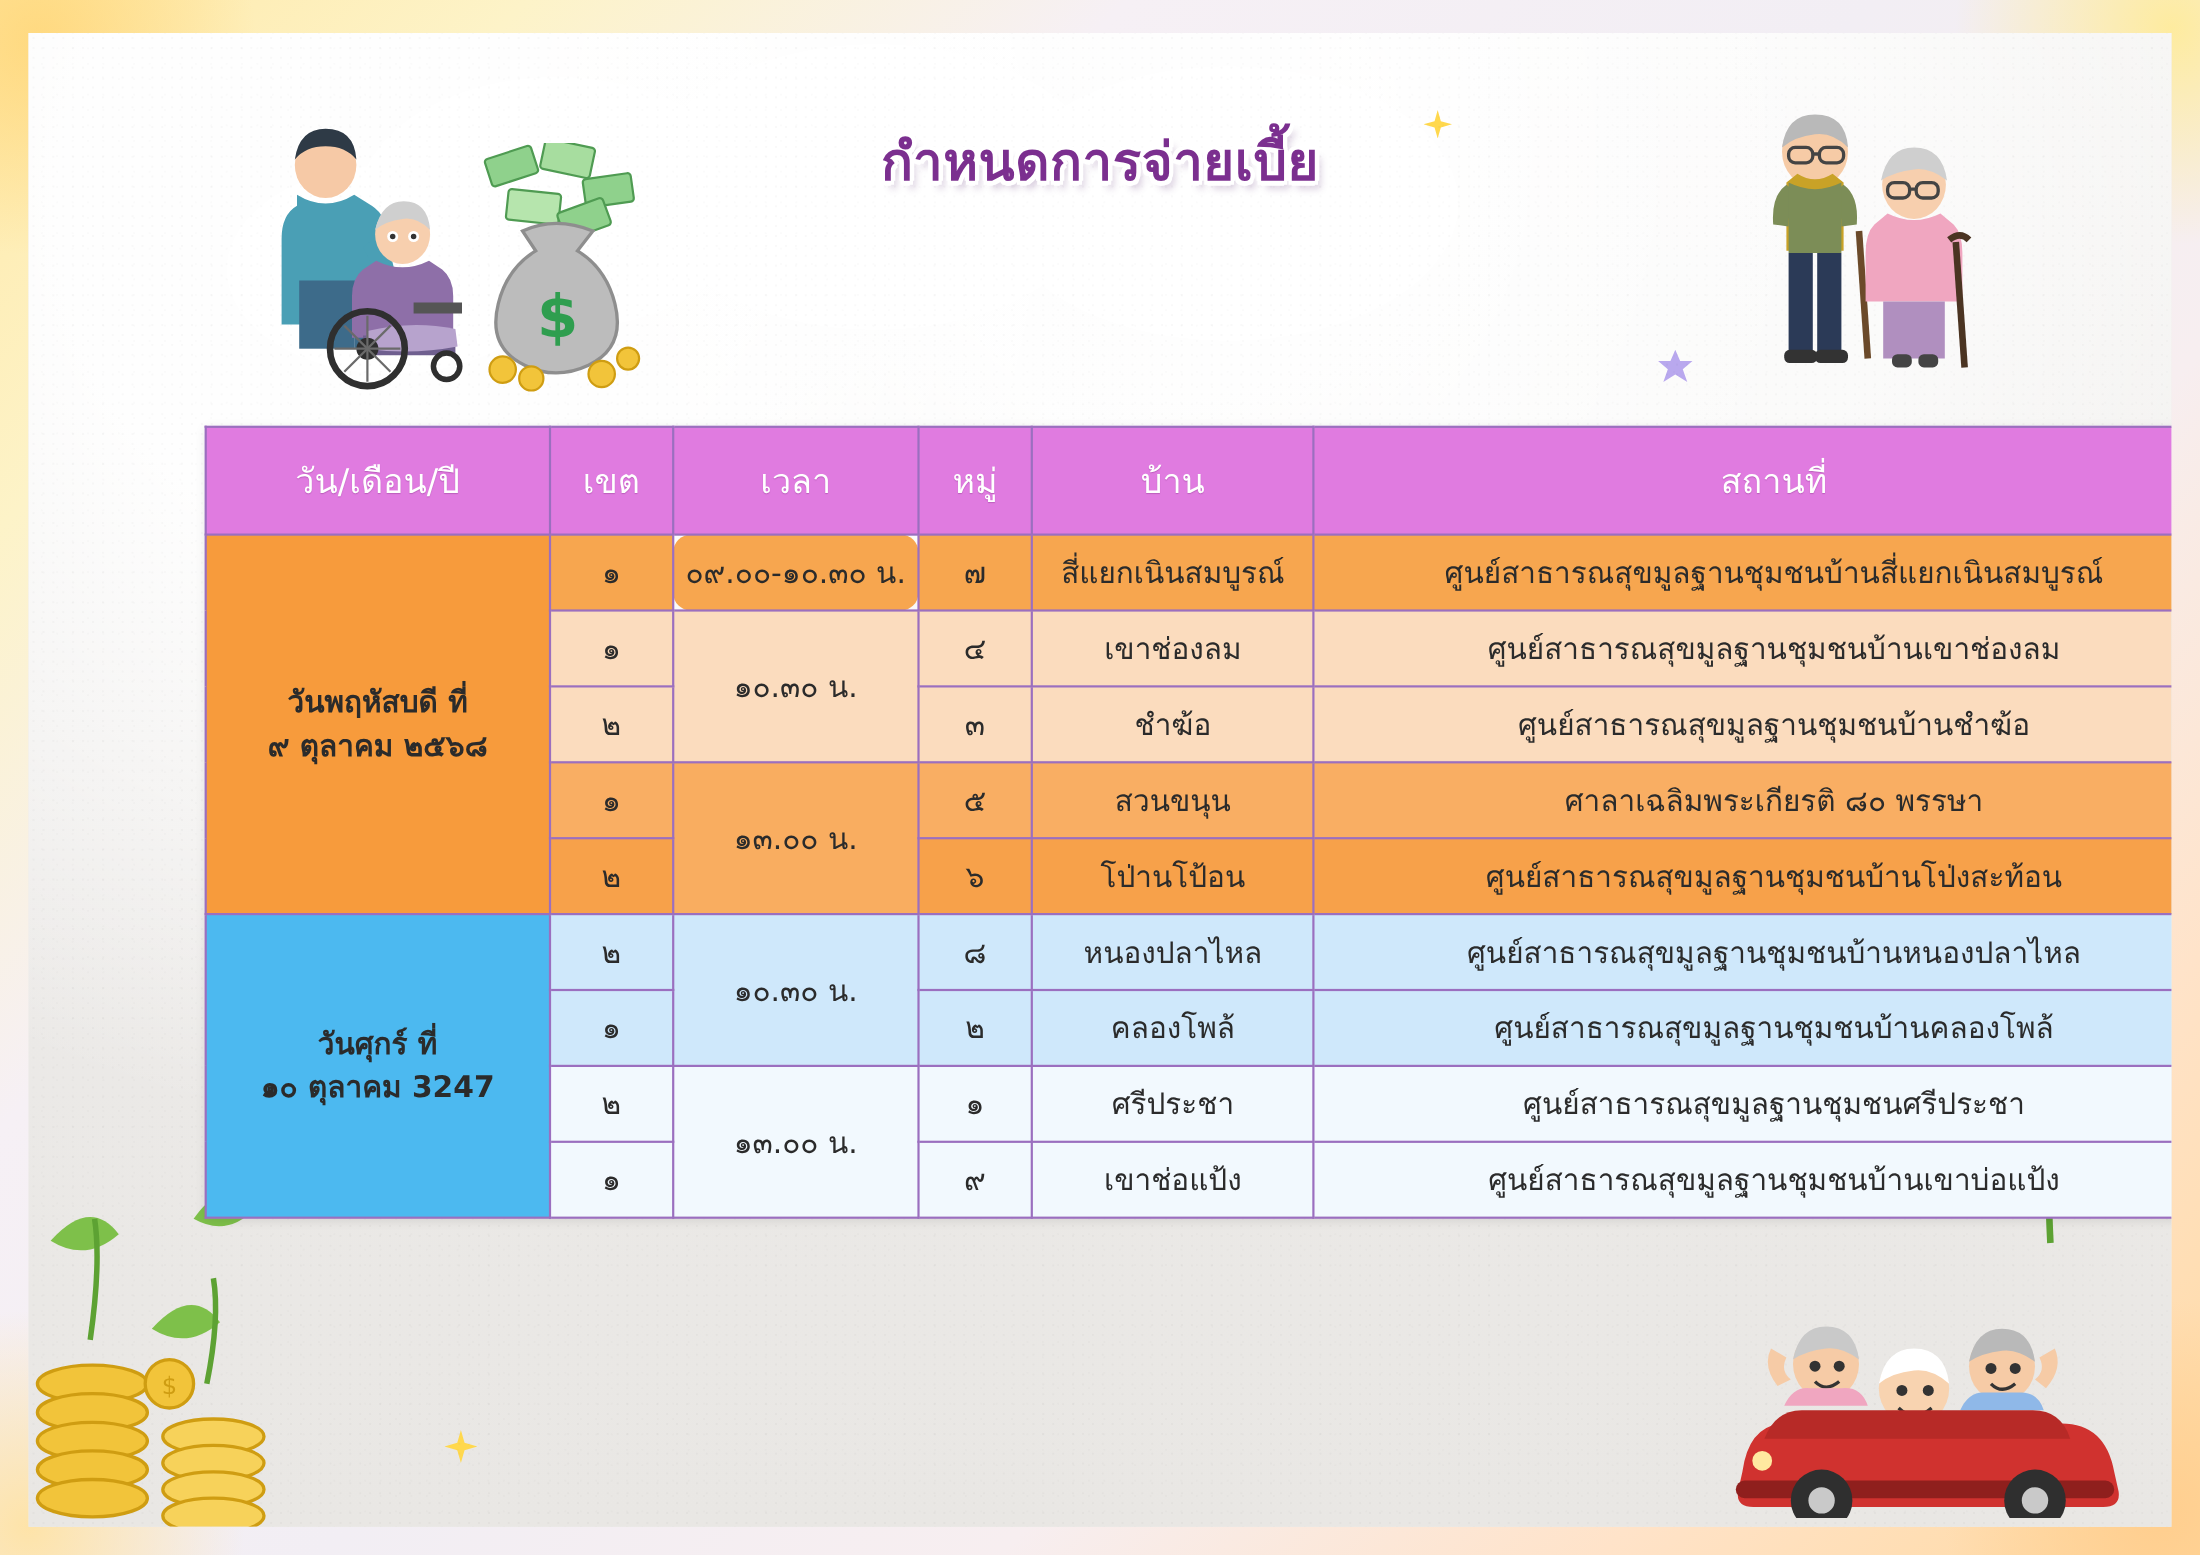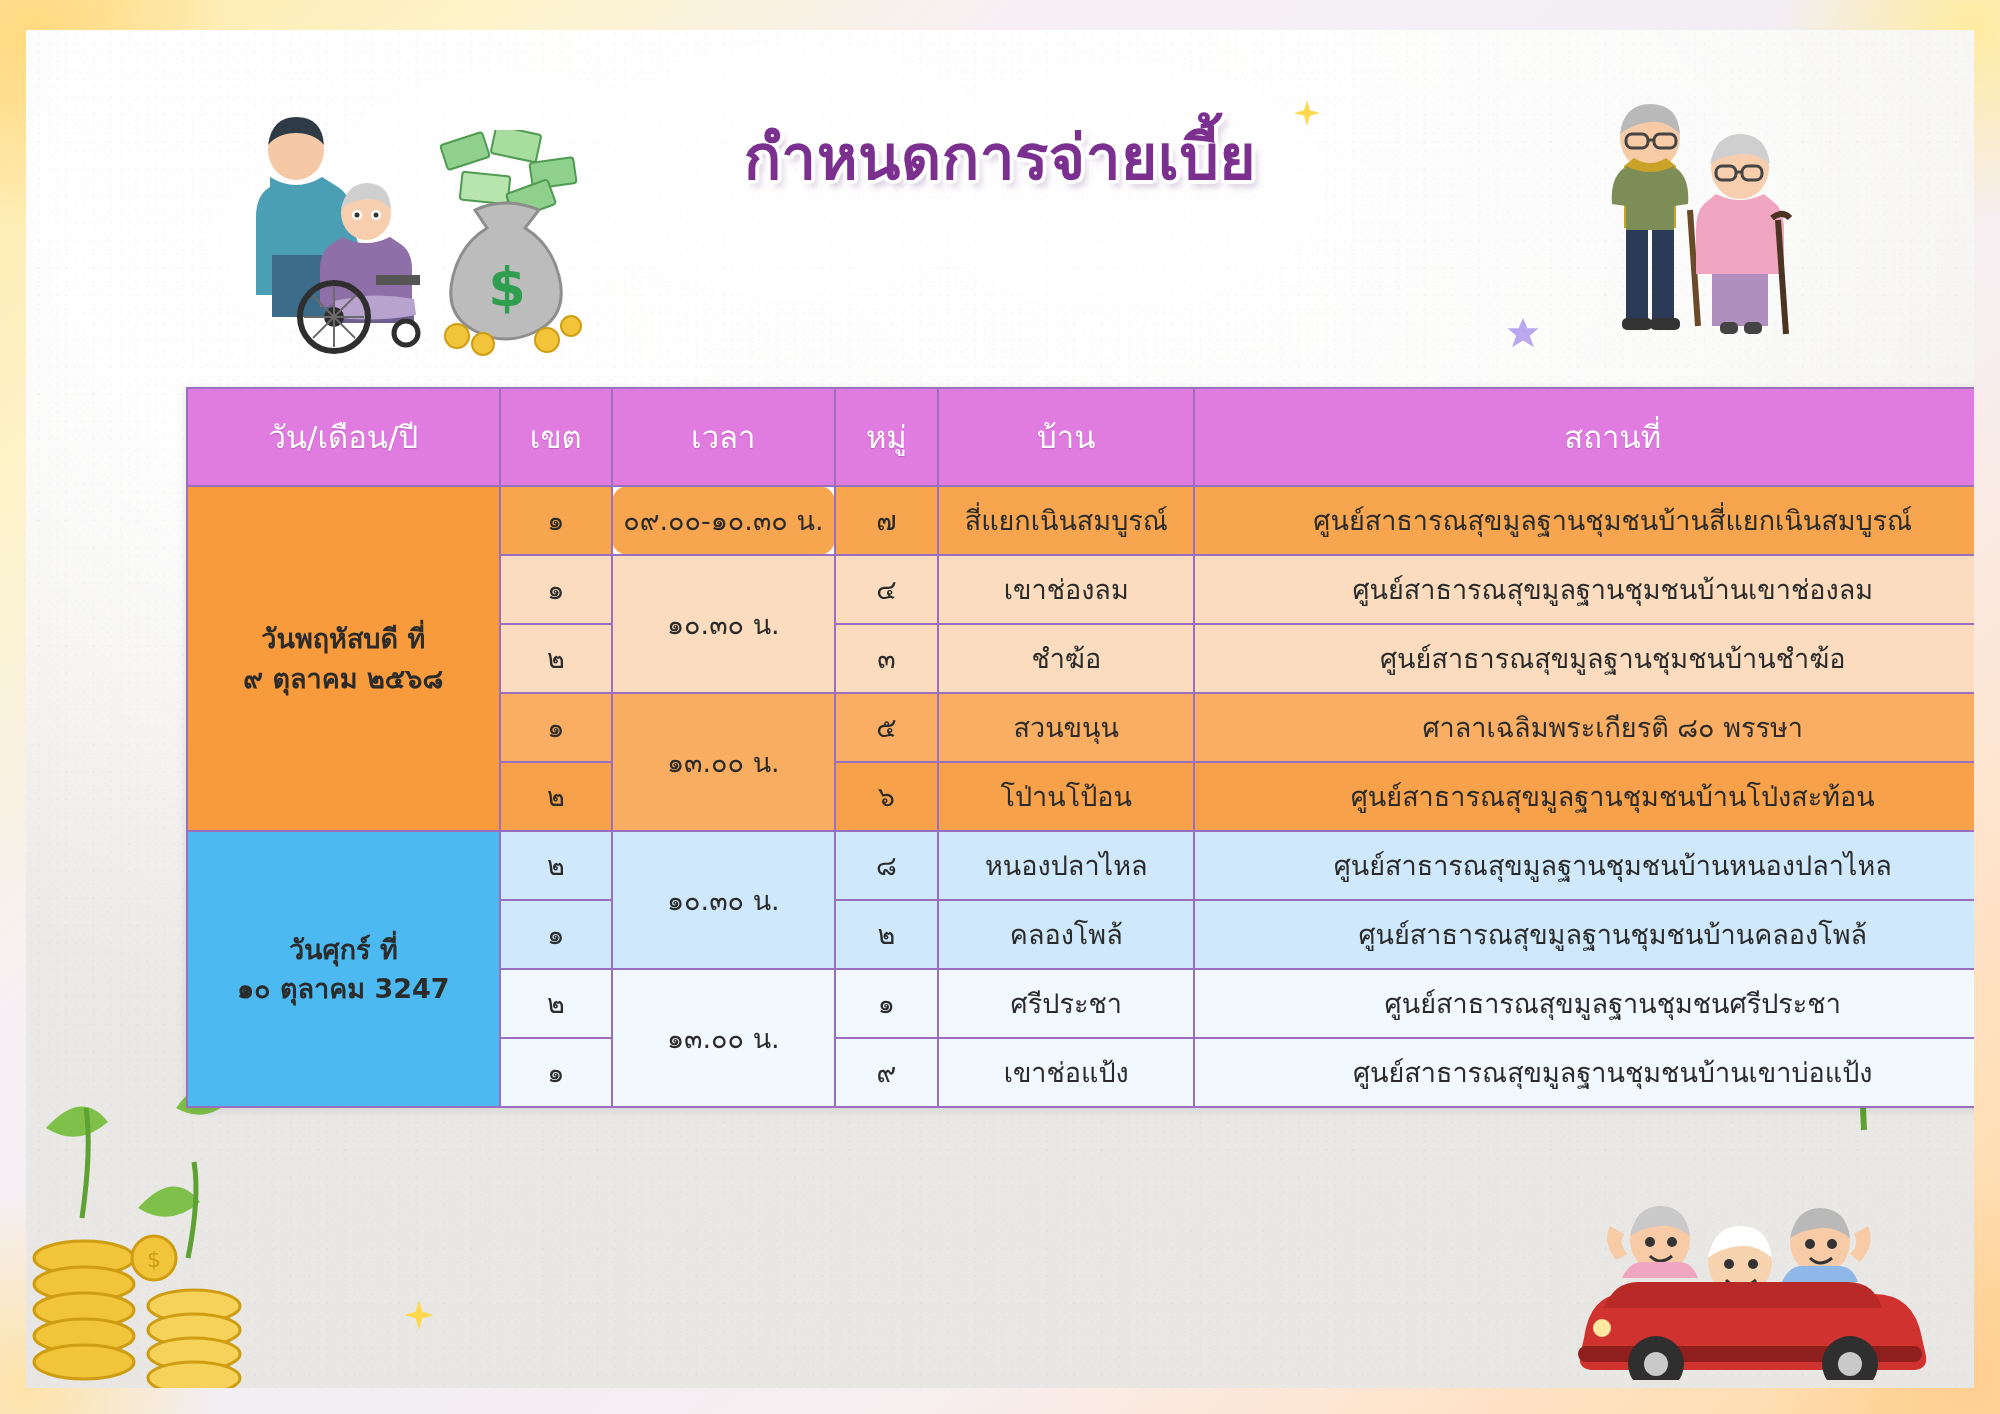--- a/index.html
+++ b/index.html
@@ -68,21 +68,21 @@
     position: absolute;
     top: 88px;
     left: 0;
     width: 100%;
     text-align: center;
     z-index: 6;
   }
   .title-line {
     font-family: "DejaVu Sans", "Liberation Sans", sans-serif;
     font-weight: bold;
-    font-size: 62px;
+    font-size: 48px;
     line-height: 1.28;
     color: #7b2f8f;
     letter-spacing: .5px;
     text-shadow:
       -3px -3px 0 #ffffff, 3px -3px 0 #ffffff,
       -3px  3px 0 #ffffff, 3px  3px 0 #ffffff,
        0   -4px 0 #ffffff, 0    4px 0 #ffffff,
       -4px  0   0 #ffffff, 4px  0   0 #ffffff,
        5px  7px 7px rgba(120,80,140,.30);
   }

